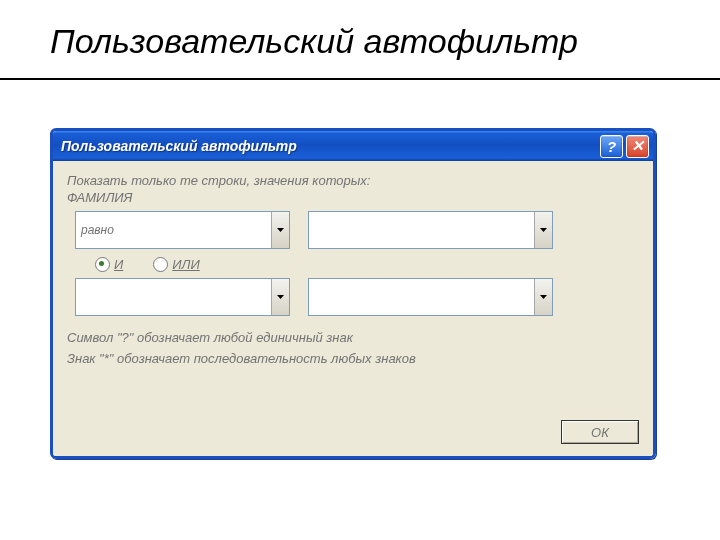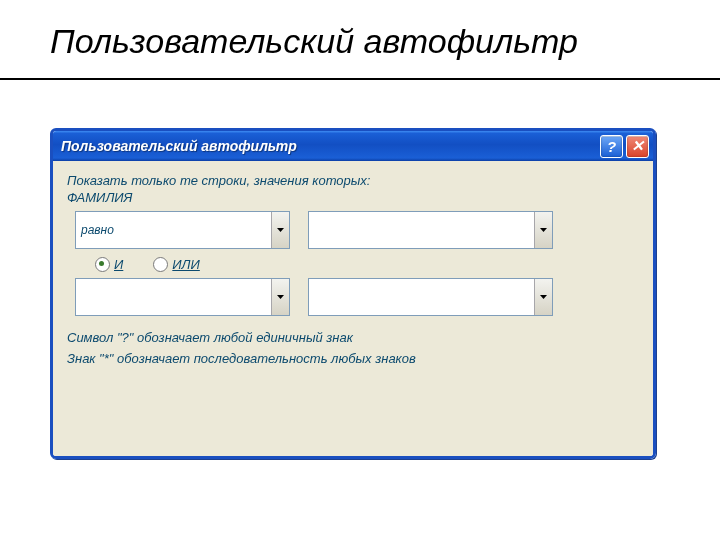--- a/index.html
+++ b/index.html
@@ -11,21 +11,21 @@
   .titlebar{height:30px;
     background:linear-gradient(to bottom,#3f8cf3 0%,#1a5fd6 8%,#124fc3 45%,#1a5fd6 90%,#0b3ea5 100%);
     display:flex;align-items:center;padding:0 4px 0 8px;}
   .titlebar-title{color:#fff;font-size:14px;font-weight:bold;text-shadow:1px 1px 1px rgba(0,0,0,0.4);flex:1;}
   .tbtn{width:23px;height:23px;margin-left:3px;border-radius:3px;border:1px solid #fff;box-sizing:border-box;
     display:flex;align-items:center;justify-content:center;font-weight:bold;color:#fff;font-size:15px;
     box-shadow:0 0 2px rgba(0,0,0,0.4) inset, 0 1px 0 rgba(255,255,255,0.5) inset;}
   .tbtn.help{background:linear-gradient(to bottom,#6fa8f6,#1a5fd6);}
   .tbtn.close{background:linear-gradient(to bottom,#f08a78,#d9432a);}
   .client{background:#ece9d8;height:calc(100% - 30px);padding:10px 14px 12px 14px;box-sizing:border-box;
-    font-size:13px;color:#0c4a6e;position:relative;}
+    font-size:13px;color:#737373;position:relative;}
   .row{display:flex;align-items:center;margin:6px 0;}
   .combo{height:38px;background:#fff;border:1px solid #7f9db9;display:flex;align-items:center;
     box-sizing:border-box;position:relative;}
   .combo .val{flex:1;padding:0 5px;font-size:12px;white-space:nowrap;overflow:hidden;}
   .combo .arrow{width:17px;height:100%;background:linear-gradient(to bottom,#f3f3ef,#d6d3c5);
     border-left:1px solid #a7a6aa;display:flex;align-items:center;justify-content:center;}
   .arrow svg{display:block;}
   .cond{width:215px;margin-left:8px;}
   .valcombo{width:245px;margin-left:18px;}
   .radio-row{margin:8px 0 6px 28px;display:flex;align-items:center;gap:30px;font-size:13px;}
@@ -111,16 +111,17 @@
           </div>
         </div>
       </div>
 
       <div class="help-text">
         <p>Символ "?" обозначает любой единичный знак</p>
         <p>Знак "*" обозначает последовательность любых знаков</p>
       </div>
 
       <div class="btn-row">
+        <div class="btn">ОК</div>
       </div>
     </div>
   </div>
 </div>
 
 </body></html>

